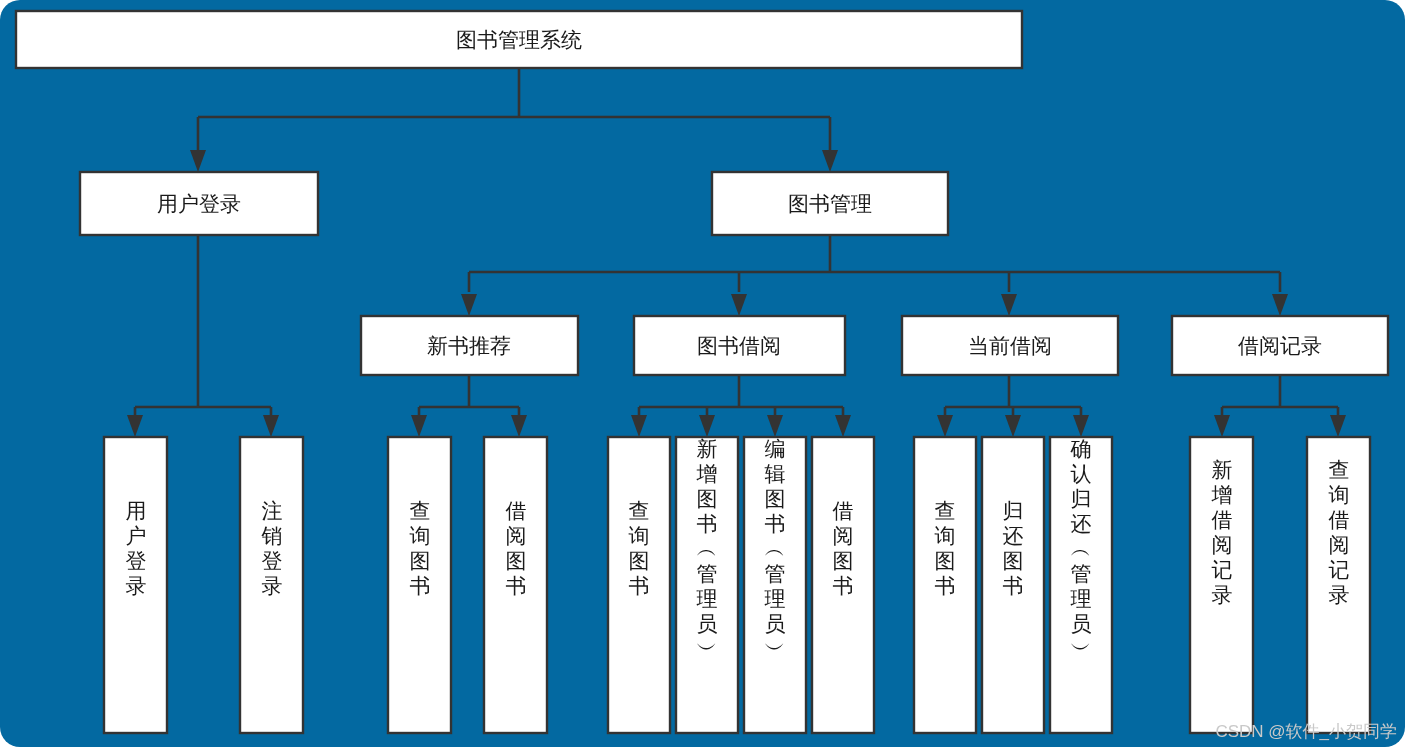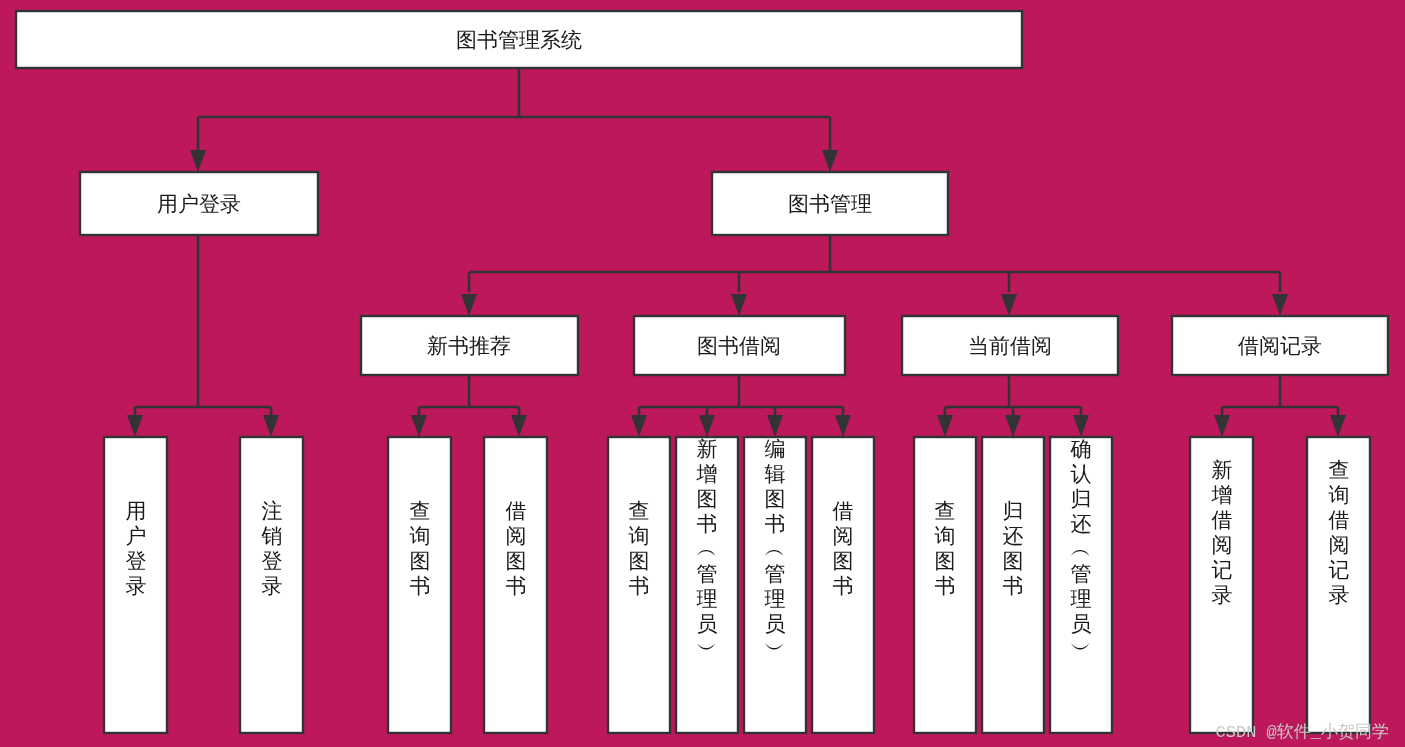--- a/index.html
+++ b/index.html
@@ -11,21 +11,22 @@
   body {
     width: 1405px;
     height: 747px;
     overflow: hidden;
     font-family: "DejaVu Sans", "Liberation Sans", sans-serif;
   }
   #diagram-root {
     position: relative;
     width: 1405px;
     height: 747px;
-    background: #be185d;
+    background: #0369a1;
+    border-radius: 20px;
   }
   svg#tree-svg {
     position: absolute;
     left: 0;
     top: 0;
     width: 1405px;
     height: 747px;
     display: block;
   }
   .node-box {
@@ -51,25 +52,25 @@
     dominant-baseline: middle;
   }
   .node-label-v {
     fill: #1a1a1a;
     font-family: "DejaVu Sans", "Liberation Sans", sans-serif;
     font-size: 21px;
     text-anchor: middle;
   }
   .watermark-text {
     position: absolute;
-    right: 16px;
+    right: 8px;
     bottom: 4px;
     color: #c9c9c9;
     font-size: 17px;
-    font-family: Liberation Mono, monospace;
+    font-family: Liberation Sans, sans-serif;
     white-space: nowrap;
     user-select: none;
   }
 </style>
 </head>
 <body>
 
 <div id="diagram-root">
 
   <svg id="tree-svg" viewBox="0 0 1405 747" xmlns="http://www.w3.org/2000/svg">

